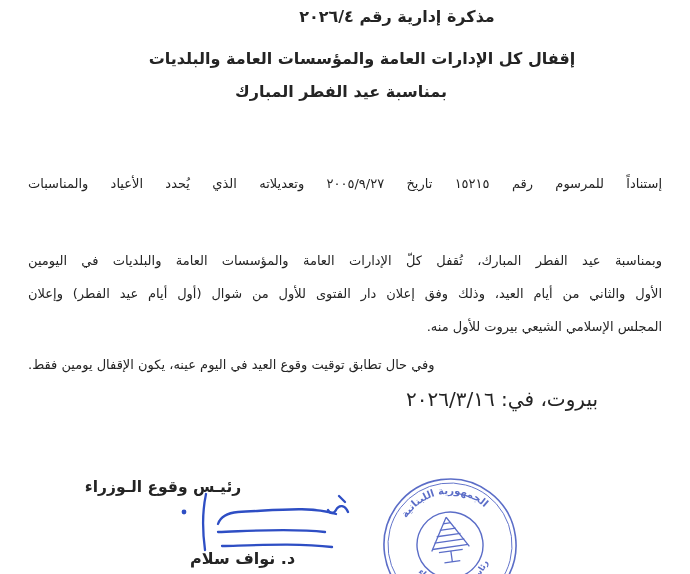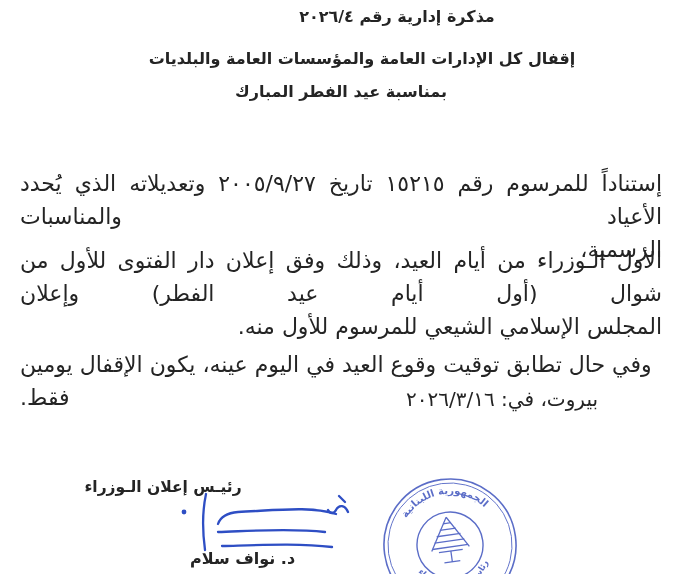--- a/index.html
+++ b/index.html
@@ -8,21 +8,21 @@
     background:#ffffff;color:#242424;
     font-family:"DejaVu Sans",sans-serif;
   }
   .abs{position:absolute;}
   
   .hdr{left:0;right:0;text-align:center;font-weight:bold;font-size:16px;direction:rtl;}
   .hdr1{top:7px;transform:translateX(52px);}
   .hdr2{top:49px;transform:translateX(17px);}
   .hdr3{top:82px;transform:translateX(-4px);}
   
-  .para{left:20px;right:28px;direction:rtl;font-size:22px;line-height:33px;}
+  .para{left:28px;right:28px;direction:rtl;font-size:13px;line-height:33px;}
   .p1{top:167px;}
   .p2{top:244px;}
   .p3{top:348px;text-align:left;}
   .ln-just{text-align:justify;text-align-last:justify;text-justify:inter-word;}
   .ln-end{text-align:right;}
   .dateline{top:387px;right:92px;direction:rtl;font-size:20px;}
   
   .signer-title{left:68px;top:478px;width:190px;text-align:center;direction:rtl;
     font-weight:bold;font-size:15.5px;}
   .signer-name{left:190px;top:549px;width:130px;text-align:left;direction:rtl;
@@ -35,33 +35,33 @@
 </style>
 </head>
 <body>
 
 <div class="abs hdr hdr1">مذكرة إدارية رقم ٢٠٢٦/٤</div>
 <div class="abs hdr hdr2">إقفال كل الإدارات العامة والمؤسسات العامة والبلديات</div>
 <div class="abs hdr hdr3">بمناسبة عيد الفطر المبارك</div>
 
 <div class="abs para p1">
   <div class="ln-just">إستناداً للمرسوم رقم ١٥٢١٥ تاريخ ٢٠٠٥/٩/٢٧ وتعديلاته الذي يُحدد الأعياد والمناسبات</div>
-  <div class="ln-end">الرسمية،</div>
 </div>
 
 <div class="abs para p2">
-  <div class="ln-just">الأول الـوزراء من أيام العيد، وذلك وفق إعلان دار الفتوى للأول من شوال (أول أيام عيد الفطر) وإعلان</div>
-  <div class="ln-end">المجلس الإسلامي الشيعي للمرسوم للأول منه.</div>
+  <div class="ln-just">وبمناسبة عيد الفطر المبارك، تُقفل كلّ الإدارات العامة والمؤسسات العامة والبلديات في اليومين</div>
+  <div class="ln-just">الأول والثاني من أيام العيد، وذلك وفق إعلان دار الفتوى للأول من شوال (أول أيام عيد الفطر) وإعلان</div>
+  <div class="ln-end">المجلس الإسلامي الشيعي بيروت للأول منه.</div>
 </div>
 
 <div class="abs para p3">وفي حال تطابق توقيت وقوع العيد في اليوم عينه، يكون الإقفال يومين فقط.</div>
 
 <div class="abs dateline">بيروت، في: ٢٠٢٦/٣/١٦</div>
 
-<div class="abs signer-title">رئيـس إعلان الـوزراء</div>
+<div class="abs signer-title">رئيـس وقوع الـوزراء</div>
 
 <svg class="abs sig-svg" viewBox="0 0 200 70">
   <g stroke="#2e4ec4" stroke-width="2.3" fill="none" stroke-linecap="round">
     <path d="M179,6 l6,6"></path>
     <path d="M188,22 c-3,-7 -9,-8 -12,-2 c-2,4 -6,4 -8,0"></path>
     <path d="M176,24 C150,16 120,20 78,22 C66,23 60,28 58,34"></path>
     <path d="M46,4 C43,18 42,38 45,60"></path>
     <circle cx="24" cy="22" r="2.4" fill="#2e4ec4" stroke="none"></circle>
     <path d="M165,42 C130,38 90,41 58,42"></path>
     <path d="M172,57 C140,53 100,55 62,56"></path>

